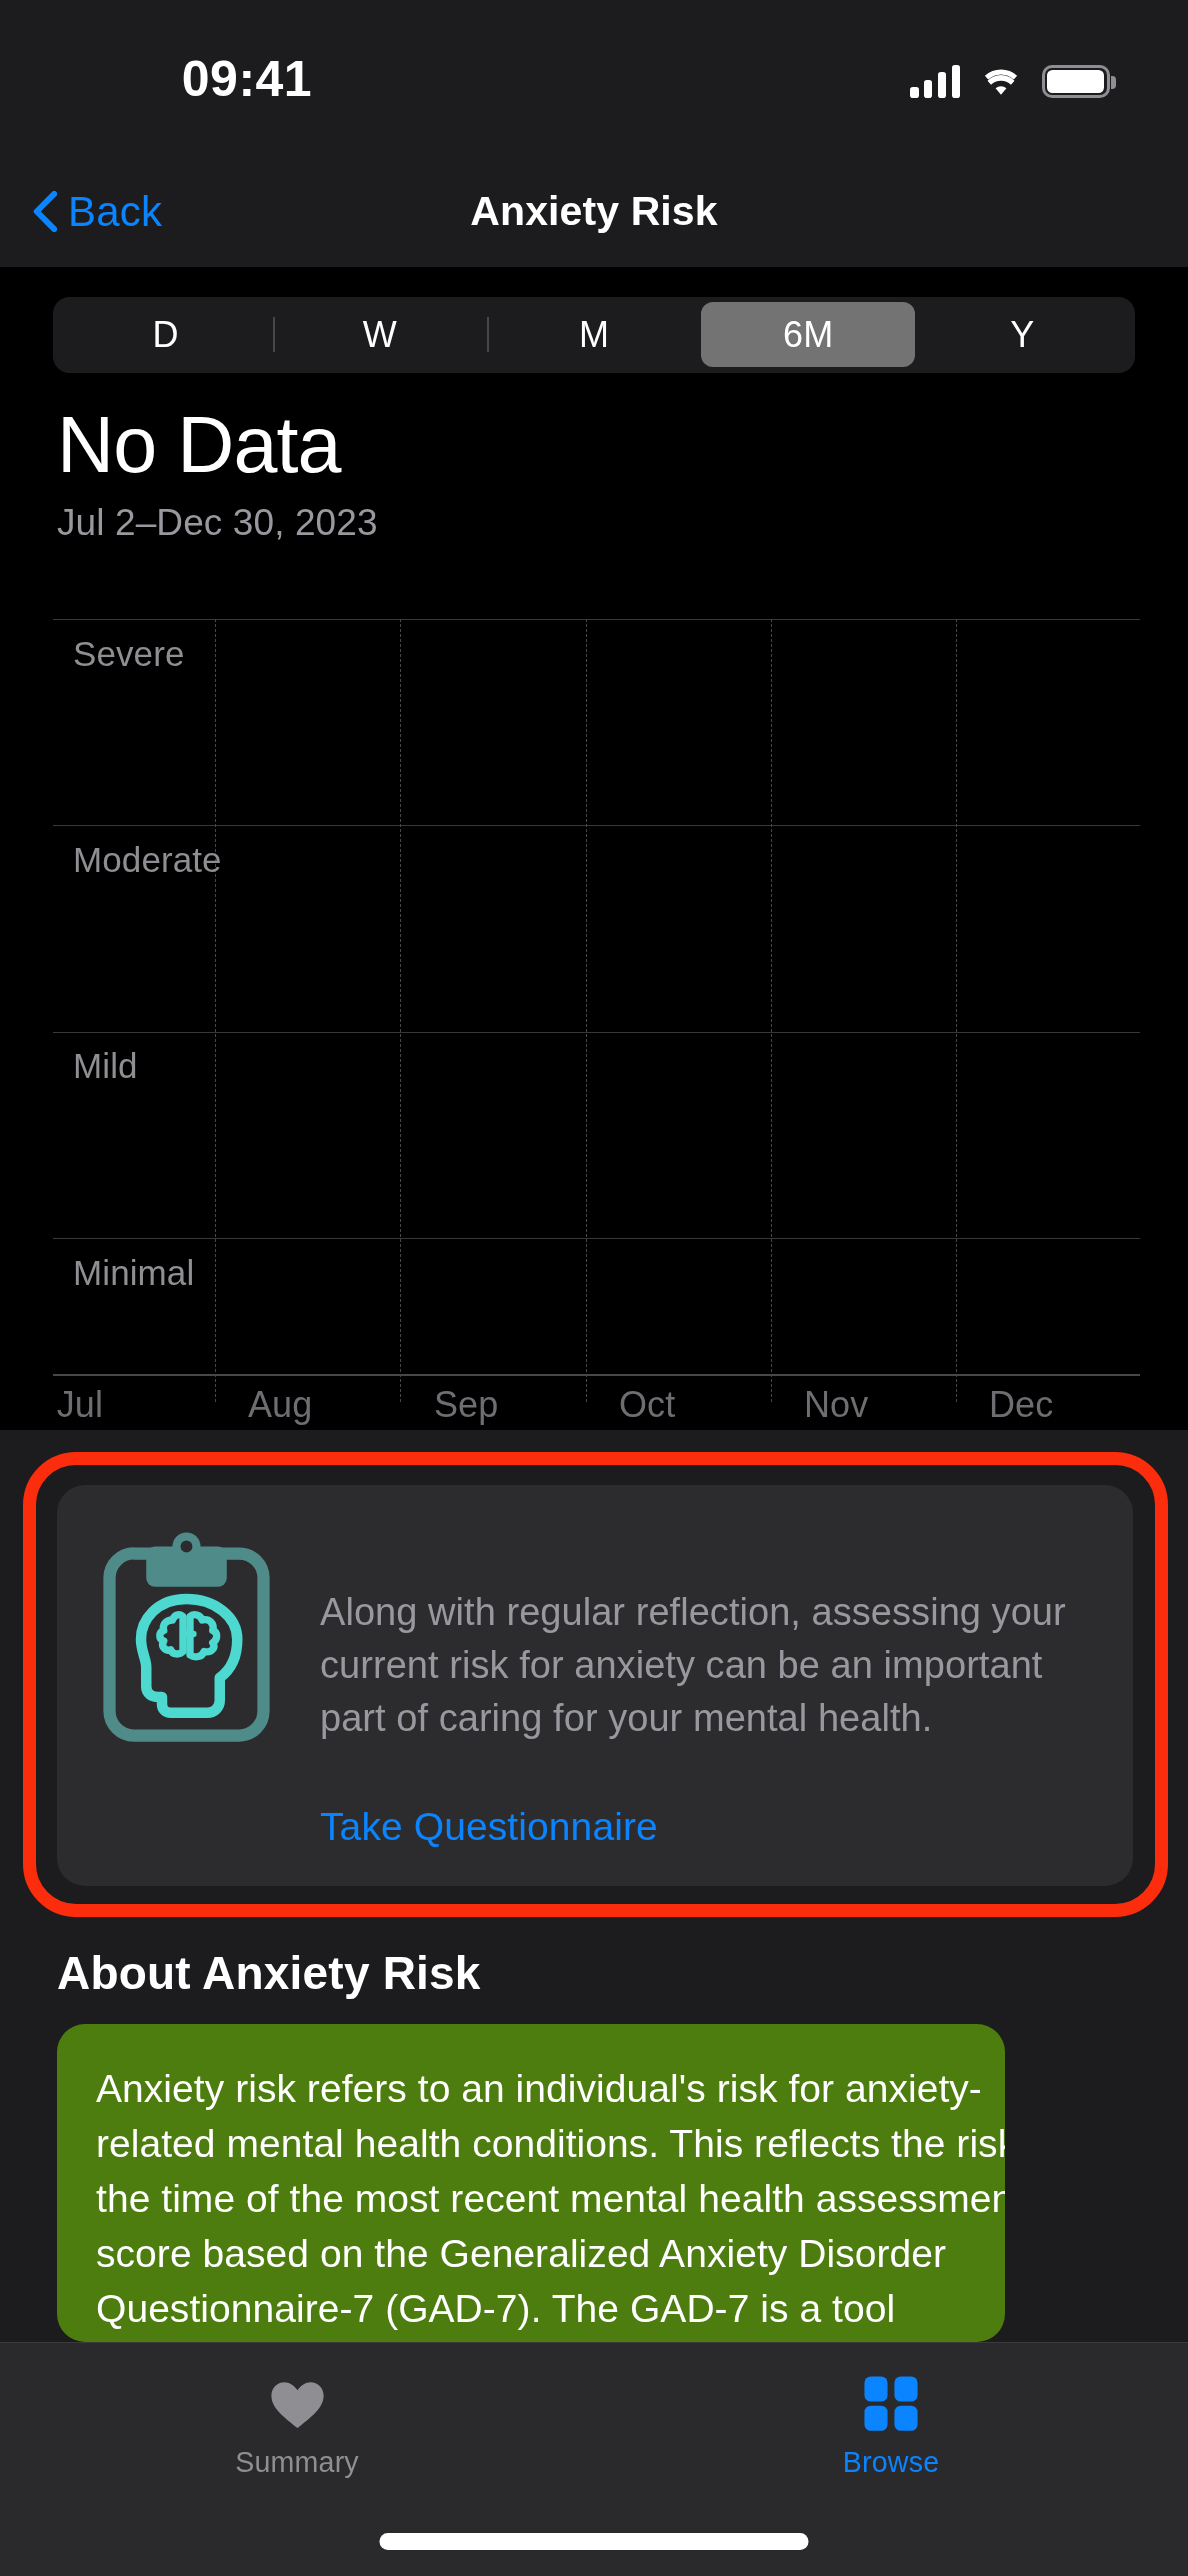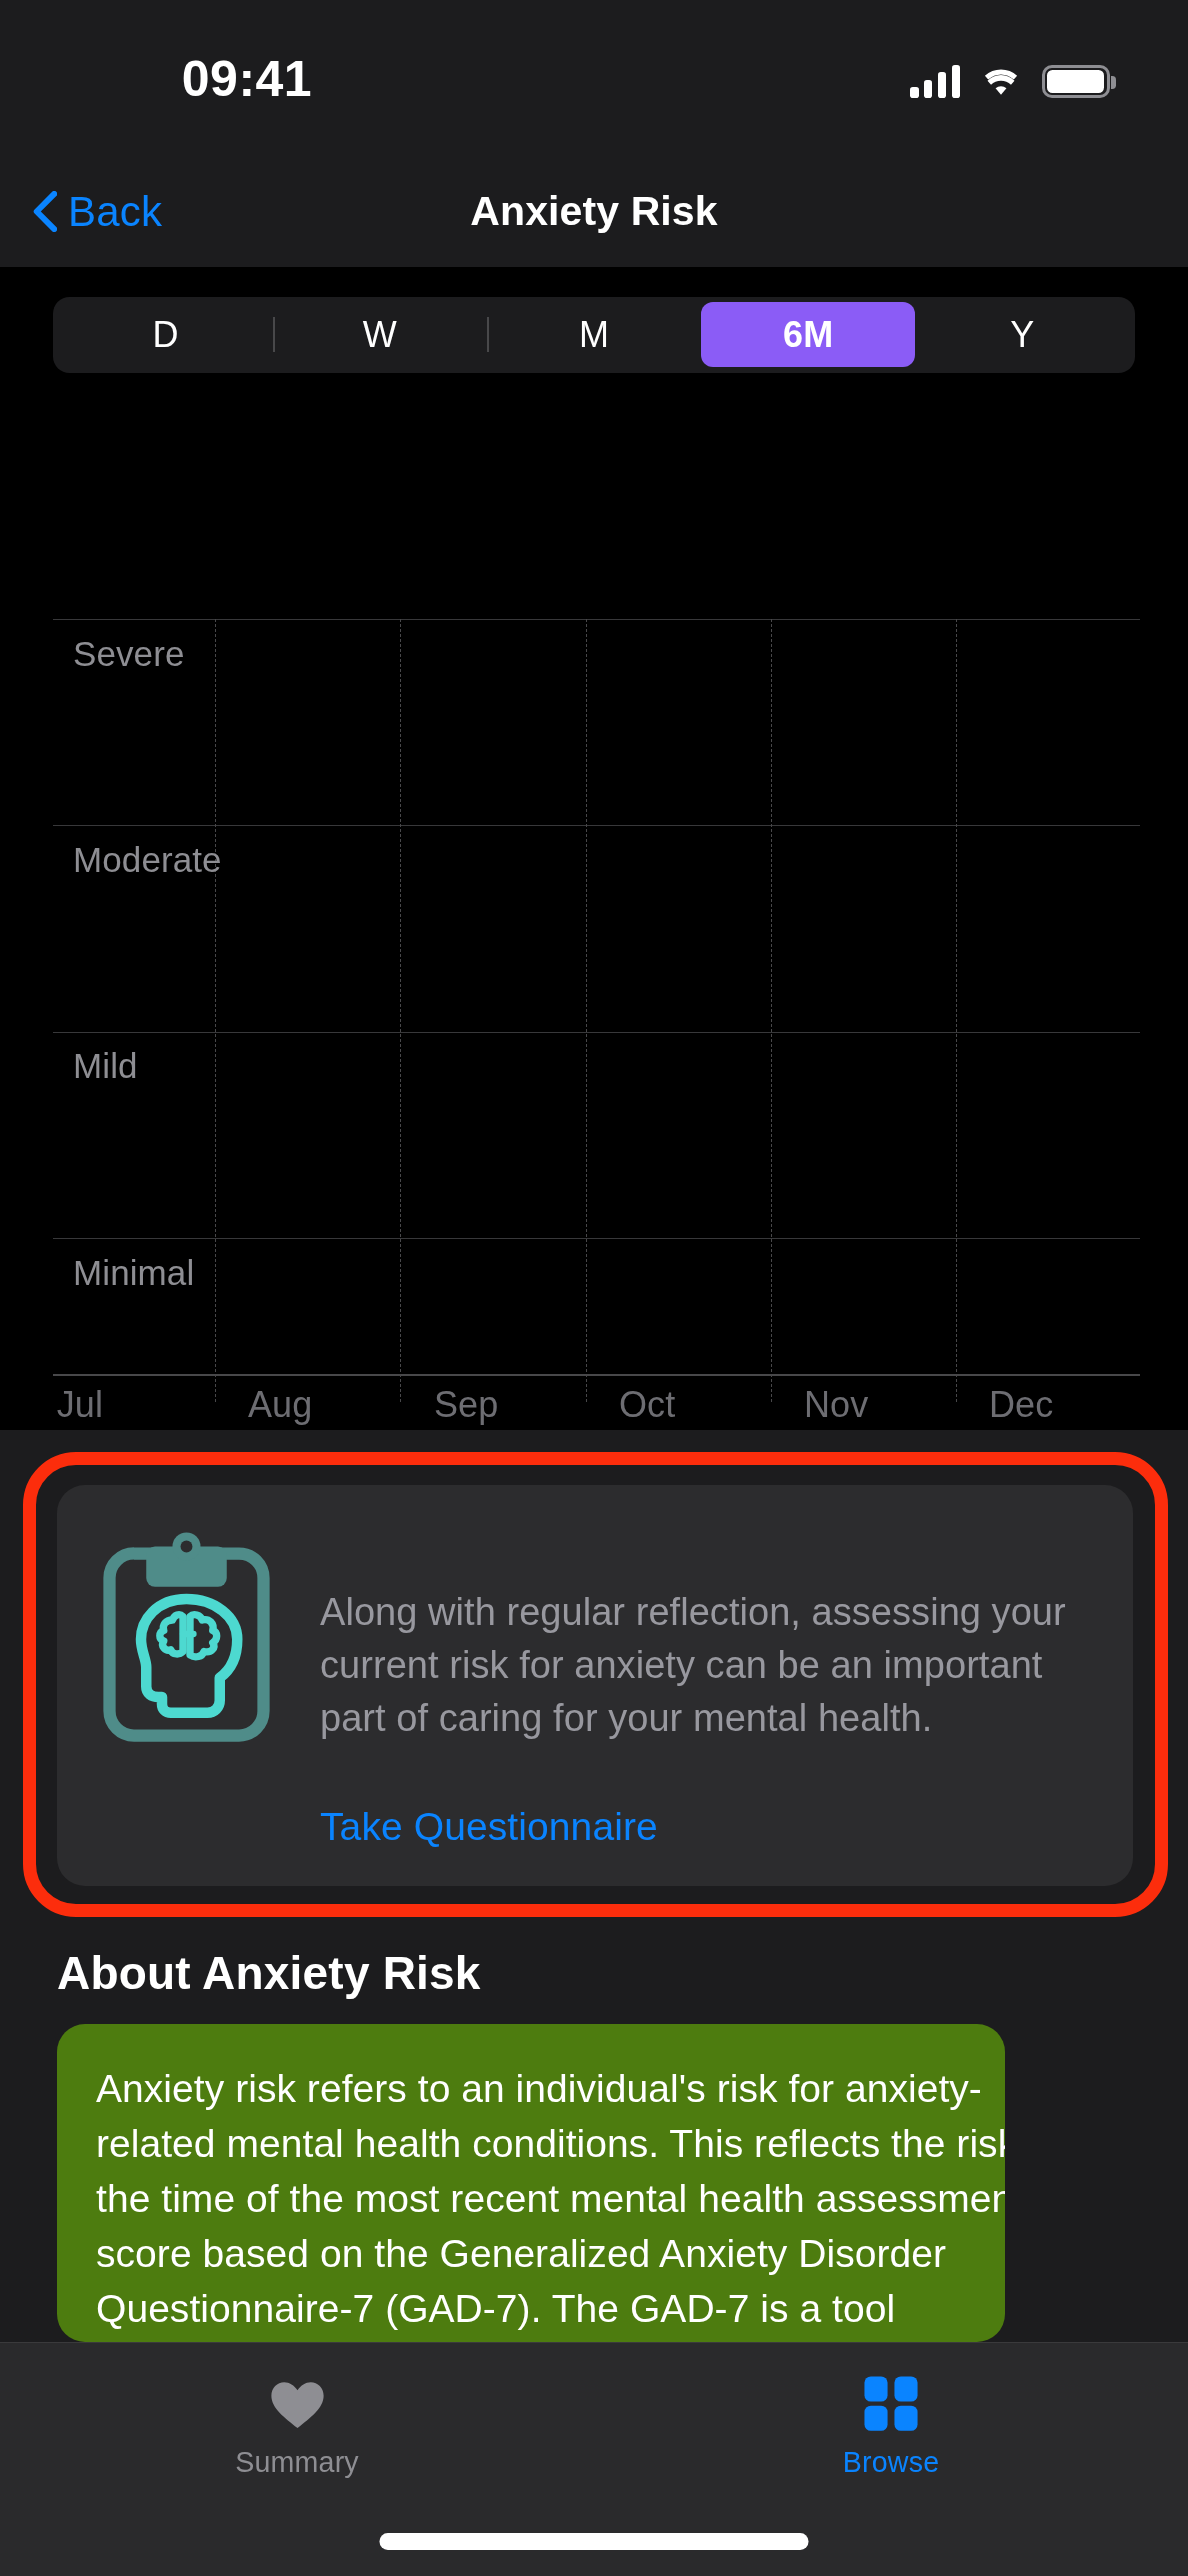--- a/index.html
+++ b/index.html
@@ -47,21 +47,21 @@
 
   
   .segwrap {
     position:absolute; left:53px; top:29.5px; width:1082px; height:76px;
     background:#1c1c1e; border-radius:16.6px; display:flex; padding:5.5px;
   }
   .seg {
     flex:1 1 0; position:relative; display:flex; align-items:center; justify-content:center;
     font-size:36px; color:#fff; border-radius:12px; letter-spacing:0.2px;
   }
-  .seg.sel { background:#8b5cf6; font-weight:700; }
+  .seg.sel { background:#737373; font-weight:400; }
   .seg.div::before {
     content:""; position:absolute; left:0; top:14.7px; bottom:14.7px; width:1.8px; background:#48484a;
   }
 
   
   .headline { position:absolute; left:57px; top:138px; }
   .hl-big { font-size:79px; font-weight:400; color:#fff; letter-spacing:-0.9px; line-height:1.0; }
   .hl-sub { margin-top:18.4px; font-size:37px; color:#98989f; letter-spacing:0.1px; }
 
   
@@ -172,20 +172,24 @@
   <div class="chartregion">
 
     <div class="segwrap">
       <div class="seg">D</div>
       <div class="seg div">W</div>
       <div class="seg div">M</div>
       <div class="seg sel">6M</div>
       <div class="seg">Y</div>
     </div>
 
+    <div class="headline">
+      <div class="hl-big">No Data</div>
+      <div class="hl-sub">Jul 2–Dec 30, 2023</div>
+    </div>
 
     <div class="plot">
       <div class="gridline-h" style="top:0px"></div>
       <div class="gridline-h" style="top:206px"></div>
       <div class="gridline-h" style="top:413px"></div>
       <div class="gridline-h" style="top:619px"></div>
 
       <div class="gridline-v" style="left:162px"></div>
       <div class="gridline-v" style="left:347px"></div>
       <div class="gridline-v" style="left:533px"></div>

